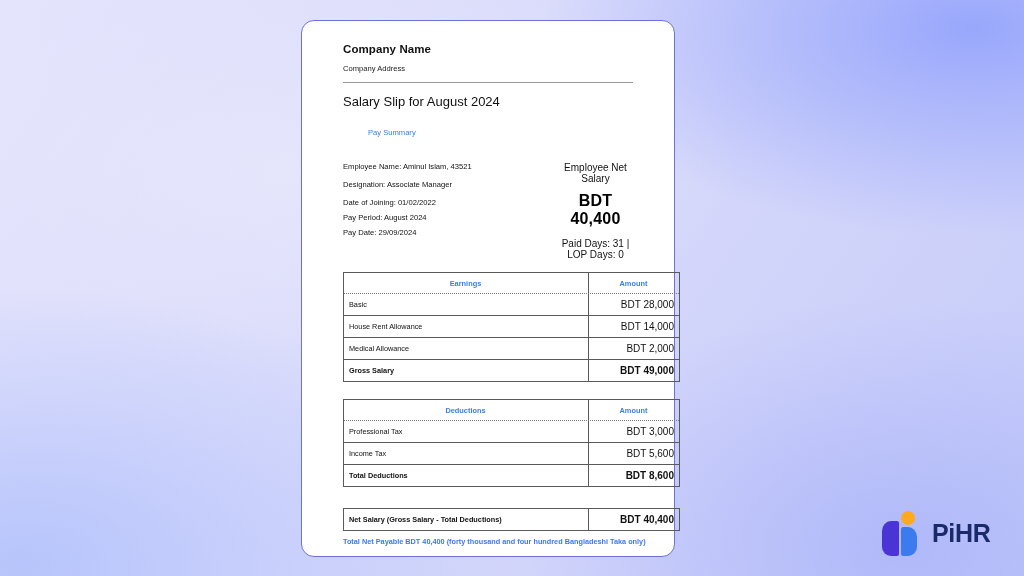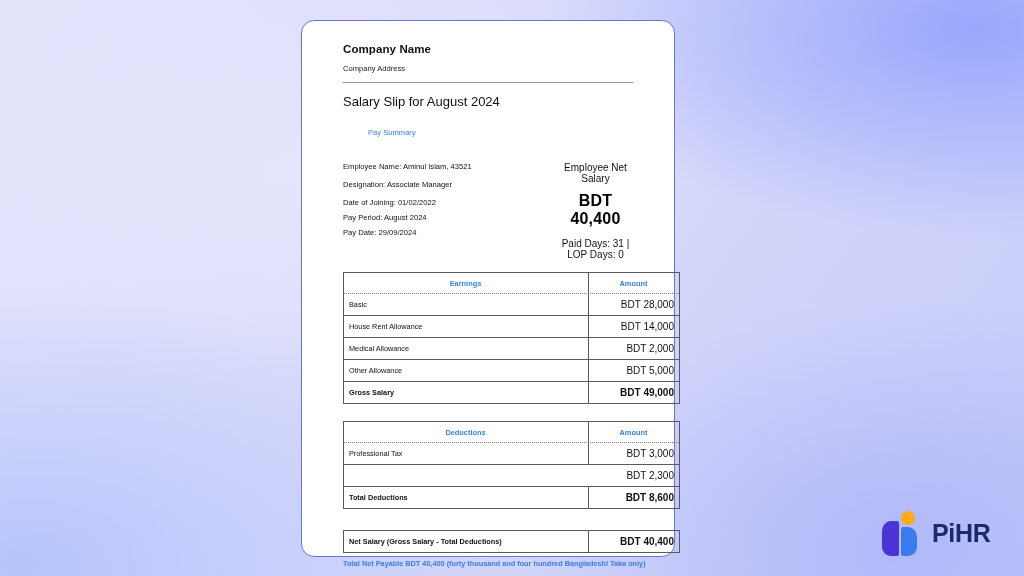--- a/index.html
+++ b/index.html
@@ -183,43 +183,40 @@
       <div class="cell-amt">BDT 28,000</div>
     </div>
     <div class="tbl-row">
       <div class="cell-desc">House Rent Allowance</div>
       <div class="cell-amt">BDT 14,000</div>
     </div>
     <div class="tbl-row">
       <div class="cell-desc">Medical Allowance</div>
       <div class="cell-amt">BDT 2,000</div>
     </div>
-    <div class="tbl-row">
-      <div class="cell-desc">Other Allowance</div>
-      <div class="cell-amt">BDT 5,000</div>
-    </div>
     <div class="tbl-row total-row">
       <div class="cell-desc">Gross Salary</div>
       <div class="cell-amt">BDT 49,000</div>
     </div>
   </div>
 
   <div class="section-gap"></div>
 
   <div class="tbl">
     <div class="tbl-row header-row">
       <div class="cell-desc">Deductions</div>
       <div class="cell-amt">Amount</div>
     </div>
     <div class="tbl-row">
       <div class="cell-desc">Professional Tax</div>
       <div class="cell-amt">BDT 3,000</div>
     </div>
     <div class="tbl-row">
-      <div class="cell-amt">BDT 2,300</div>
+      <div class="cell-desc">Income Tax</div>
+      <div class="cell-amt">BDT 5,600</div>
     </div>
     <div class="tbl-row total-row">
       <div class="cell-desc">Total Deductions</div>
       <div class="cell-amt">BDT 8,600</div>
     </div>
   </div>
 
   <div class="tbl net-table">
     <div class="tbl-row">
       <div class="cell-desc">Net Salary (Gross Salary - Total Deductions)</div>

